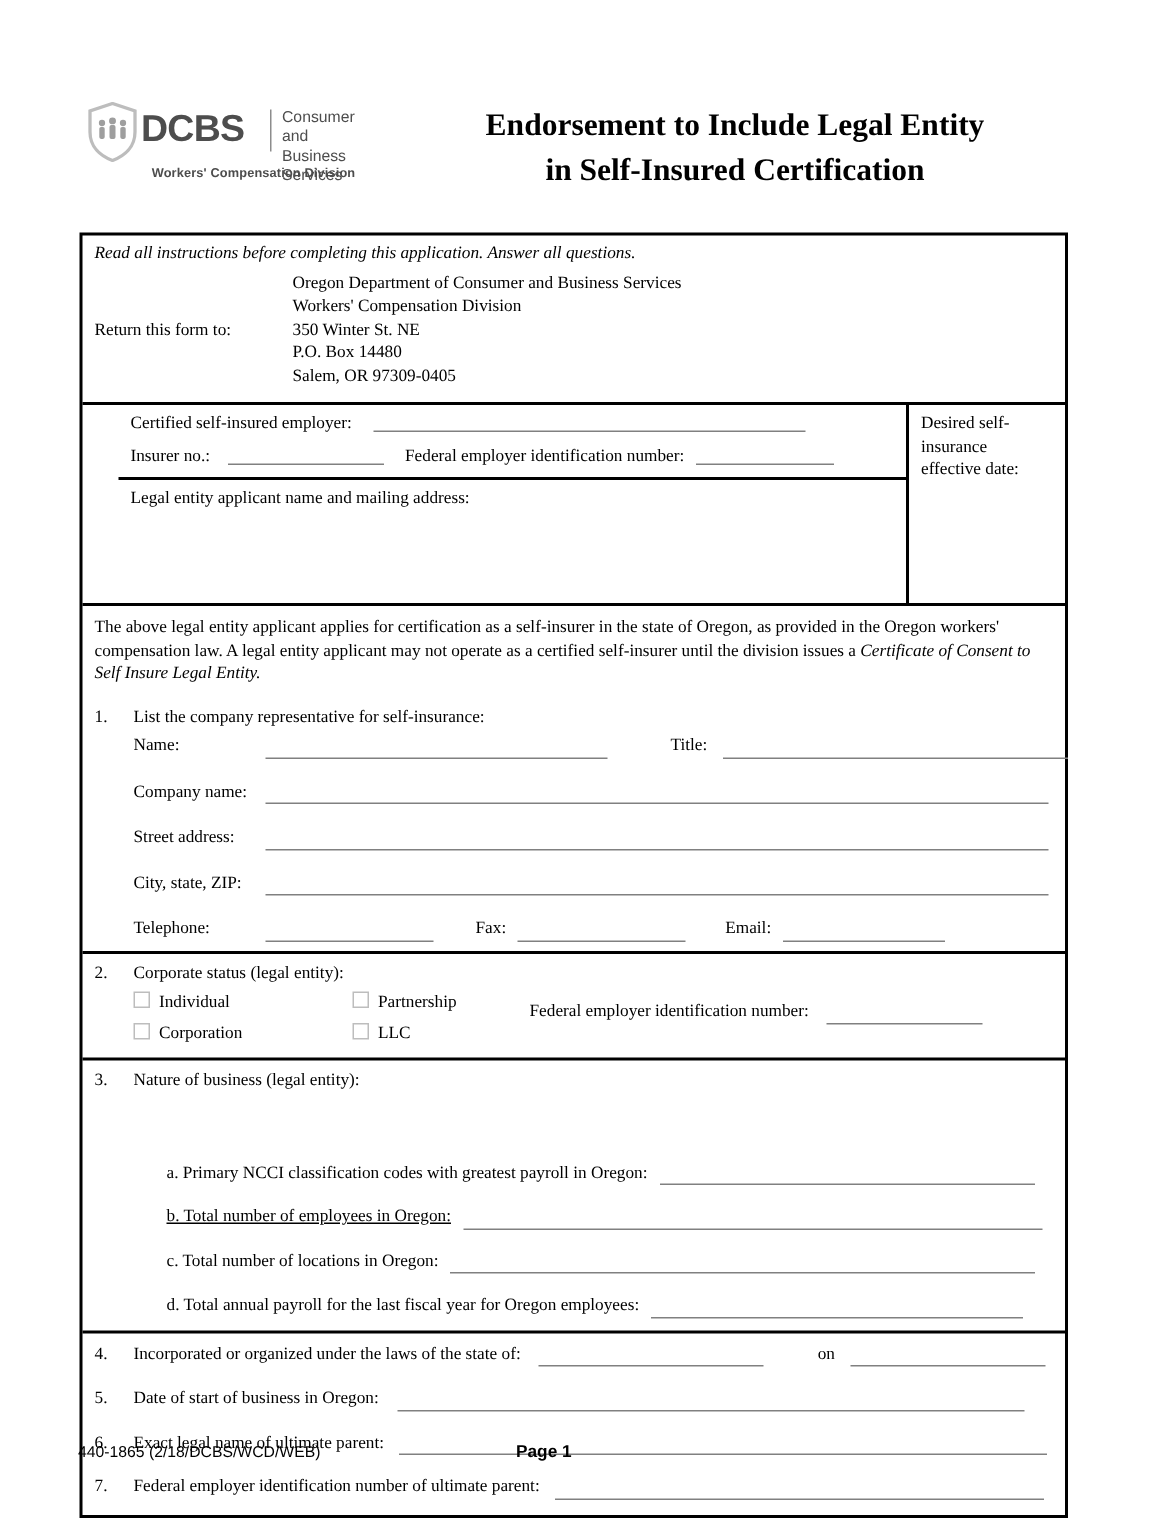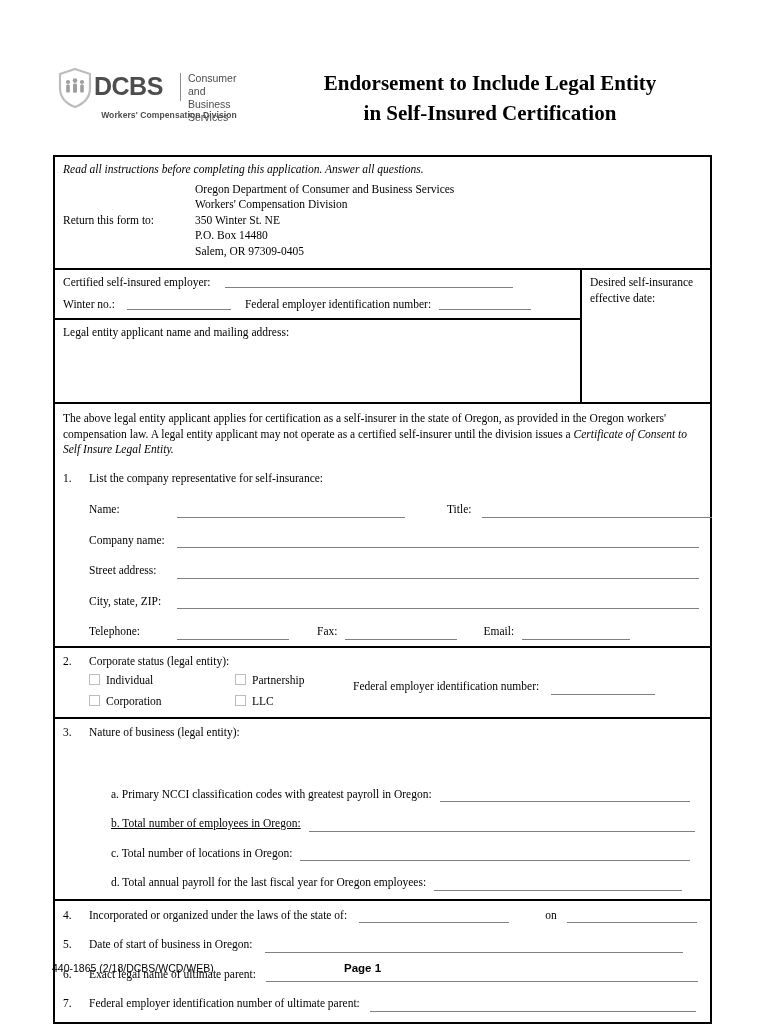--- a/index.html
+++ b/index.html
@@ -80,21 +80,21 @@
 
   
   .form {
     position: absolute;
     left: 53px; top: 155px;
     width: 659px;
     border: 2px solid #000;
     box-sizing: border-box;
   }
 
-  .rule-thick { border-top: 2px solid #000; }
+  .rule-thick { border-top: 2px solid #000; padding-left: 24px; }
 
   .sec { position: relative; box-sizing: border-box; }
   .pad { padding: 5px 8px 5px 8px; }
 
   .txt { font-size: 11.5px; line-height: 15.5px; }
   .txt-it { font-style: italic; }
 
   
   .fill {
     display: inline-block;
@@ -212,21 +212,21 @@
 
   <div class="rule-thick split">
     <div class="split-left">
 
       <div class="pad" style="padding-bottom:7px;">
         <div class="fillrow">
           <span class="lbl">Certified self-insured employer:</span>
           <span class="fill" style="width:288px; margin-left:14px;"></span>
         </div>
         <div class="fillrow" style="margin-top:9px;">
-          <span class="lbl">Winter no.:</span>
+          <span class="lbl">Insurer no.:</span>
           <span class="fill" style="width:104px; margin-left:12px;"></span>
           <span class="lbl" style="margin-left:14px;">Federal employer identification number:</span>
           <span class="fill" style="width:92px; margin-left:8px;"></span>
         </div>
       </div>
 
       <div class="rule-thick pad" style="height:72px;">
         <div class="txt">Legal entity applicant name and mailing address:</div>
         <div style="height:46px;"></div>
       </div>
@@ -243,21 +243,21 @@
   <div class="rule-thick pad" style="padding-top:7px;">
     <div class="txt">
       <span>The above legal entity applicant applies for certification as a self-insurer in the state of Oregon, as provided in the Oregon workers' compensation law. A legal entity applicant may not operate as a certified self-insurer until the division issues a </span><span class="txt-it">Certificate of Consent to Self Insure Legal Entity.</span>
     </div>
 
     <div class="num-item" style="margin-top:13px;">
       <div class="num">1.</div>
       <div class="num-body">
         <div>List the company representative for self-insurance:</div>
 
-        <div class="fillrow" style="margin-top:16px;">
+        <div class="fillrow" style="margin-top:4px;">
           <span class="lbl" style="width:88px;">Name:</span>
           <span class="fill" style="width:228px;"></span>
           <span class="lbl" style="margin-left:42px;">Title:</span>
           <span class="fill" style="width:230px; margin-left:10px;"></span>
         </div>
 
         <div class="fillrow" style="margin-top:15px;">
           <span class="lbl" style="width:88px;">Company name:</span>
           <span class="fill" style="width:522px;"></span>
         </div>

